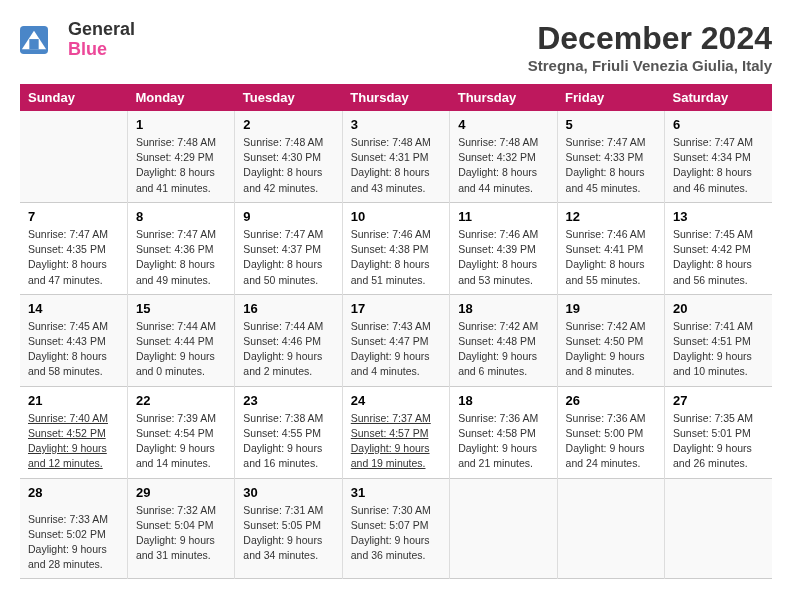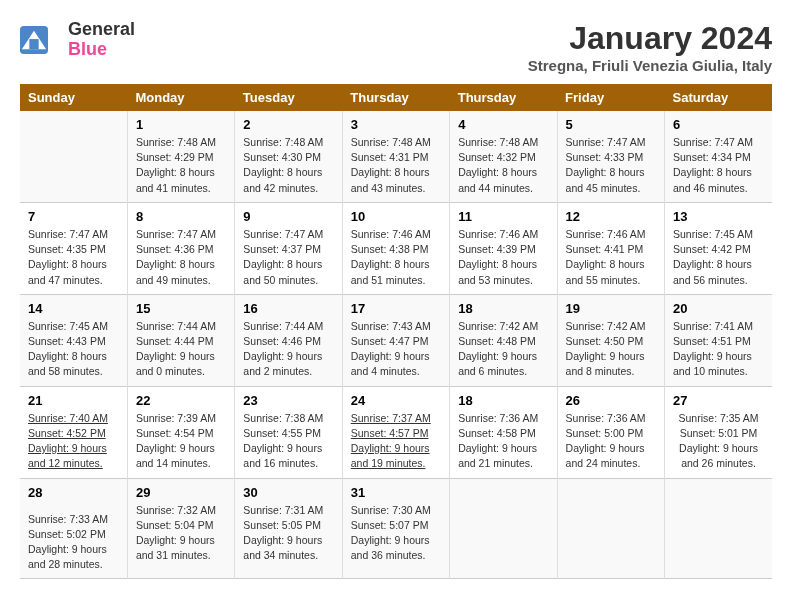--- a/index.html
+++ b/index.html
@@ -46,21 +46,21 @@
       font-size: 15px;
       color: #555;
       font-weight: bold;
     }
     table {
       width: 100%;
       border-collapse: collapse;
       font-size: 11px;
     }
     thead tr th {
-      background-color: #a16207;
+      background-color: #be185d;
       color: #fff;
       text-align: left;
       padding: 6px 8px;
       font-size: 13px;
       font-weight: bold;
     }
     tbody tr {
       border-bottom: 1px solid #ccc;
     }
     tbody tr:nth-child(odd) {
@@ -102,21 +102,21 @@
       <rect x="0" y="0" width="30" height="30" rx="4" fill="#4a86c8"></rect>
       <polygon points="15,5 28,25 2,25" fill="white"></polygon>
       <rect x="10" y="14" width="10" height="11" fill="#4a86c8"></rect>
     </svg>
     <div class="logo-text">
       <div>General</div>
       <div><span>Blue</span></div>
     </div>
   </div>
   <div class="title-block">
-    <div class="month-title">January 2024</div>
+    <div class="month-title">December 2024</div>
     <div class="location-title">Stregna, Friuli Venezia Giulia, Italy</div>
   </div>
 </div>
 
 <table>
   <thead>
     <tr>
     <th>Sunday</th>
         <th>Monday</th>
         <th>Tuesday</th>
@@ -312,21 +312,21 @@
         </td>
         <td>
           <span class="day-num">26</span>
           <div class="day-info" style="white-space: pre-line; font-size: 10.5px; line-height: 1.45;">Sunrise: 7:36 AM
 Sunset: 5:00 PM
 Daylight: 9 hours
 and 24 minutes.</div>
         </td>
         <td>
           <span class="day-num">27</span>
-          <div class="day-info" style="white-space: pre-line; font-size: 10.5px; line-height: 1.45; text-align: center;">Sunrise: 7:35 AM
+          <div class="day-info" style="white-space: pre-line; font-size: 10.5px; line-height: 1.45;">Sunrise: 7:35 AM
 Sunset: 5:01 PM
 Daylight: 9 hours
 and 26 minutes.</div>
         </td>
       </tr>
       <tr class="week-row">
         <td>
           <span class="day-num">28</span>
           <div class="day-info" style="white-space: pre-line; font-size: 10.5px; line-height: 1.45; margin-top: 12px;">Sunrise: 7:33 AM
 Sunset: 5:02 PM

